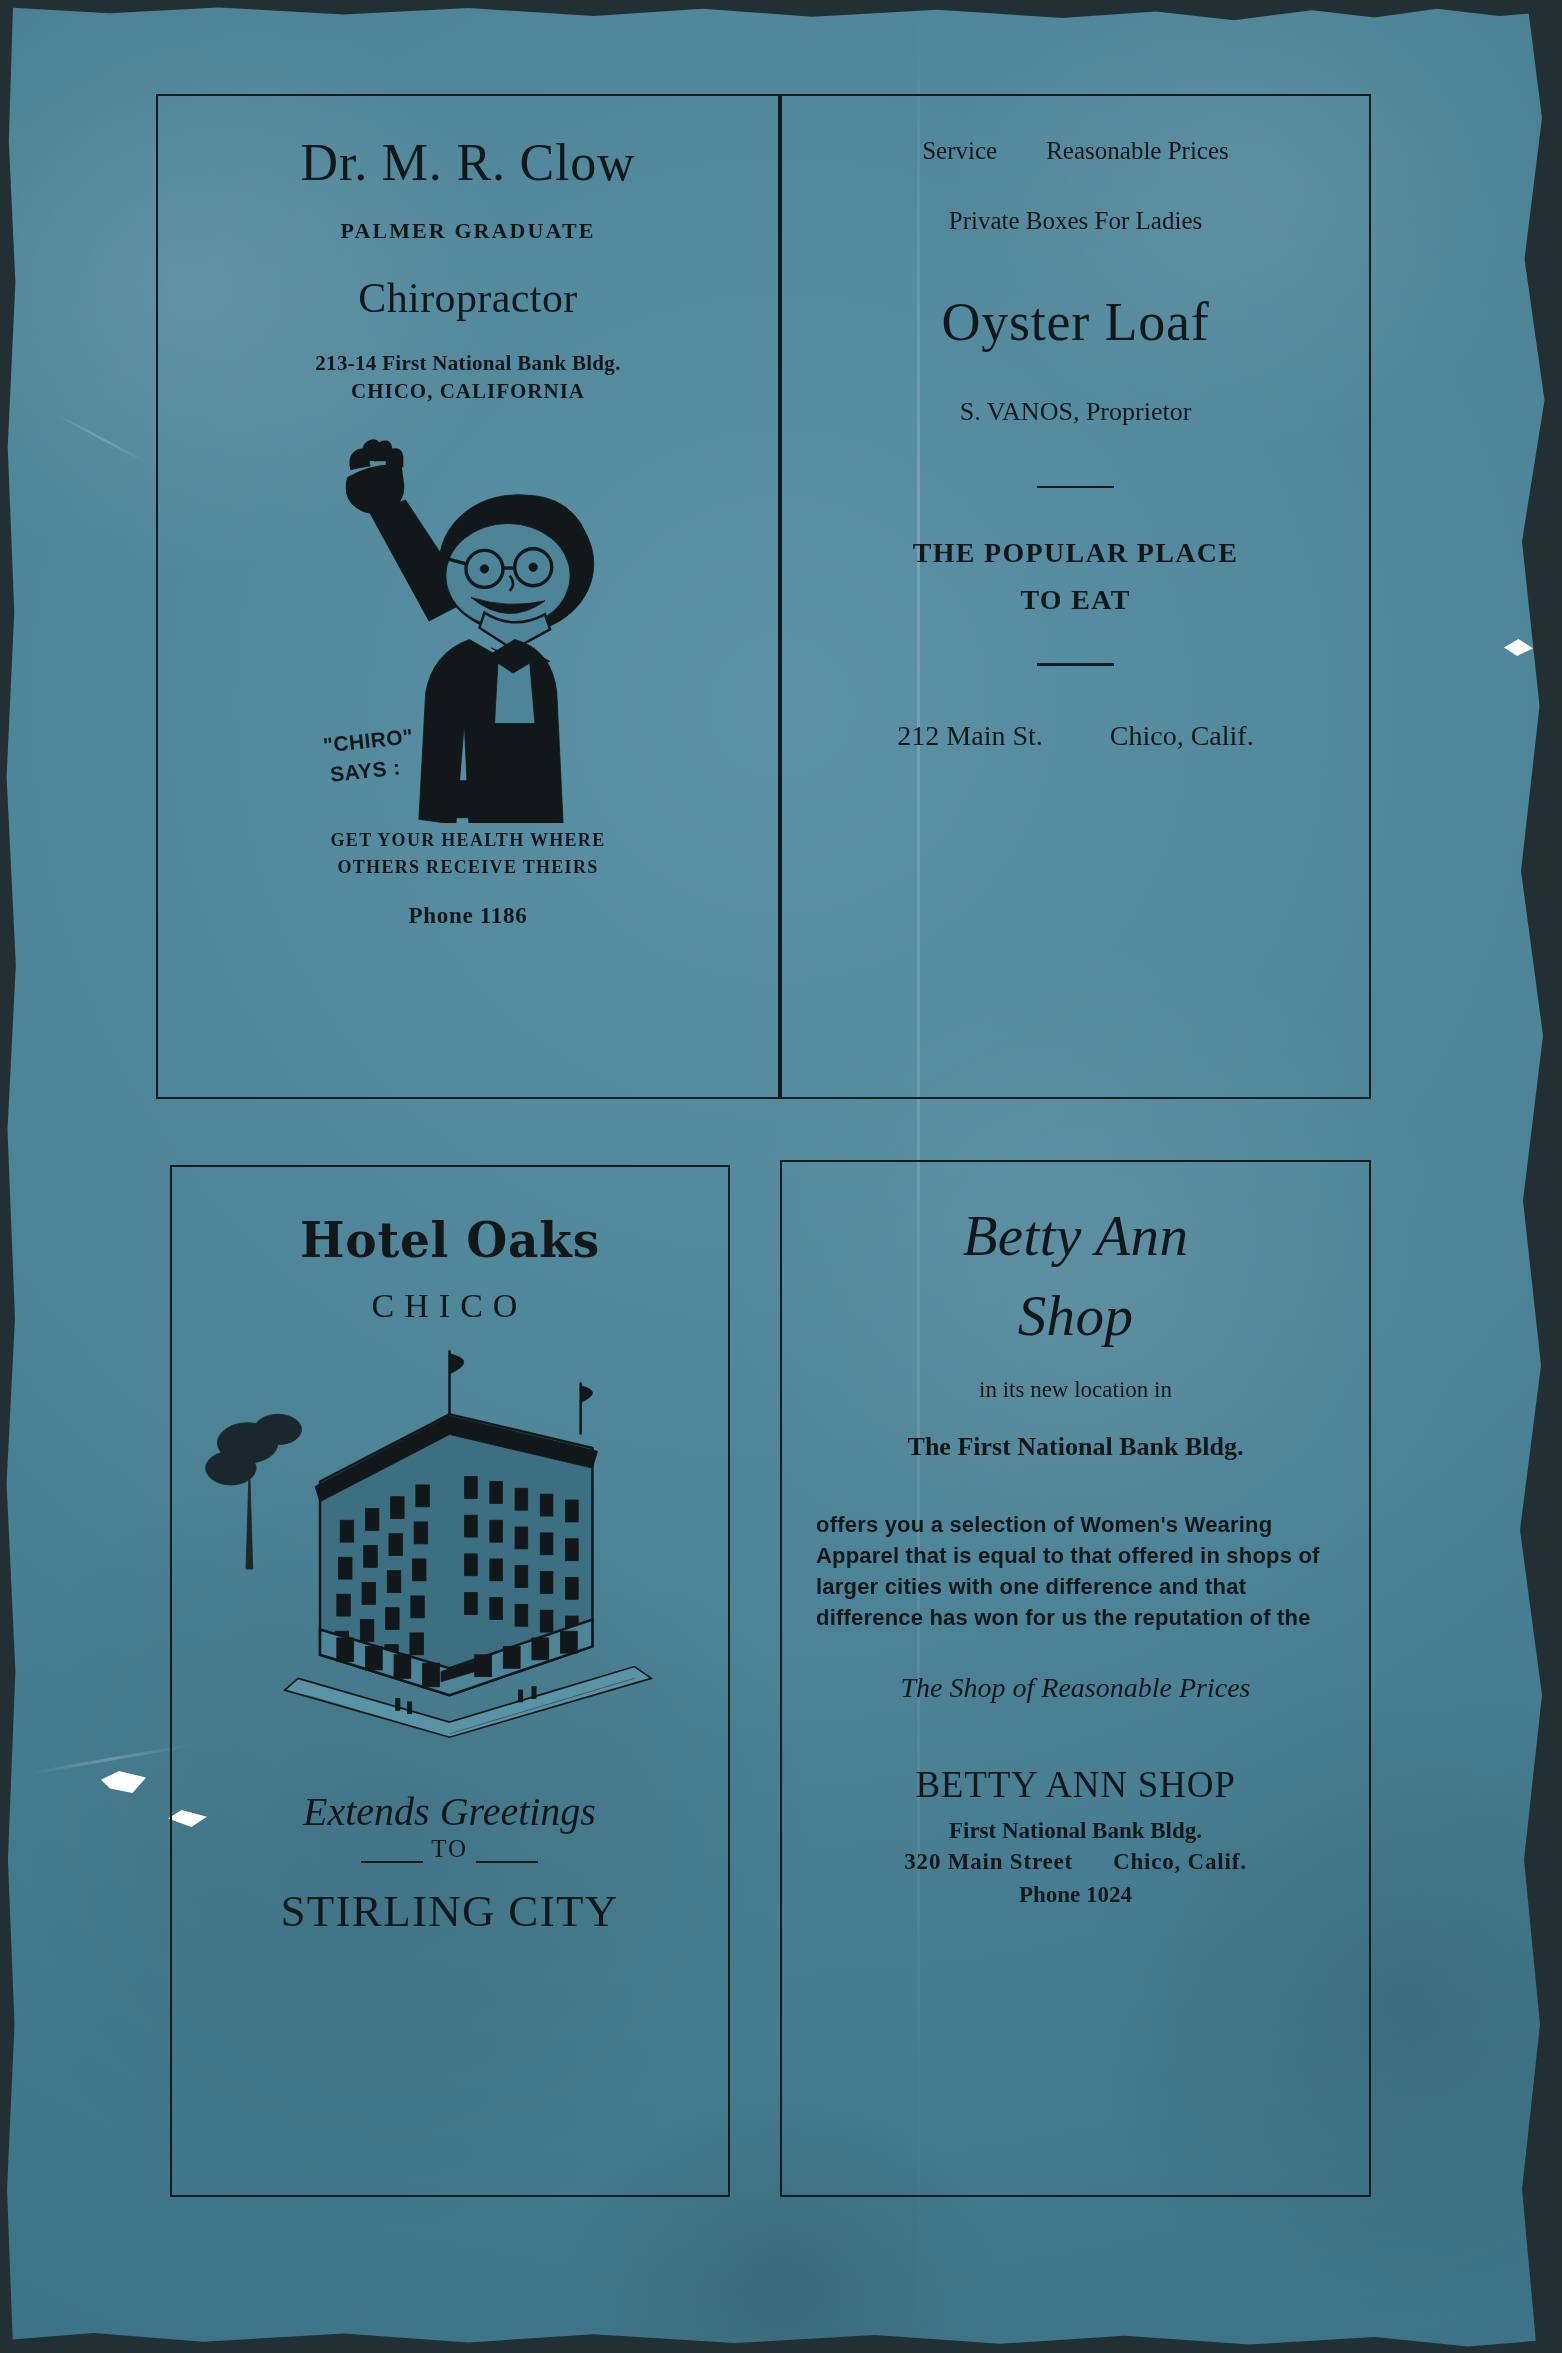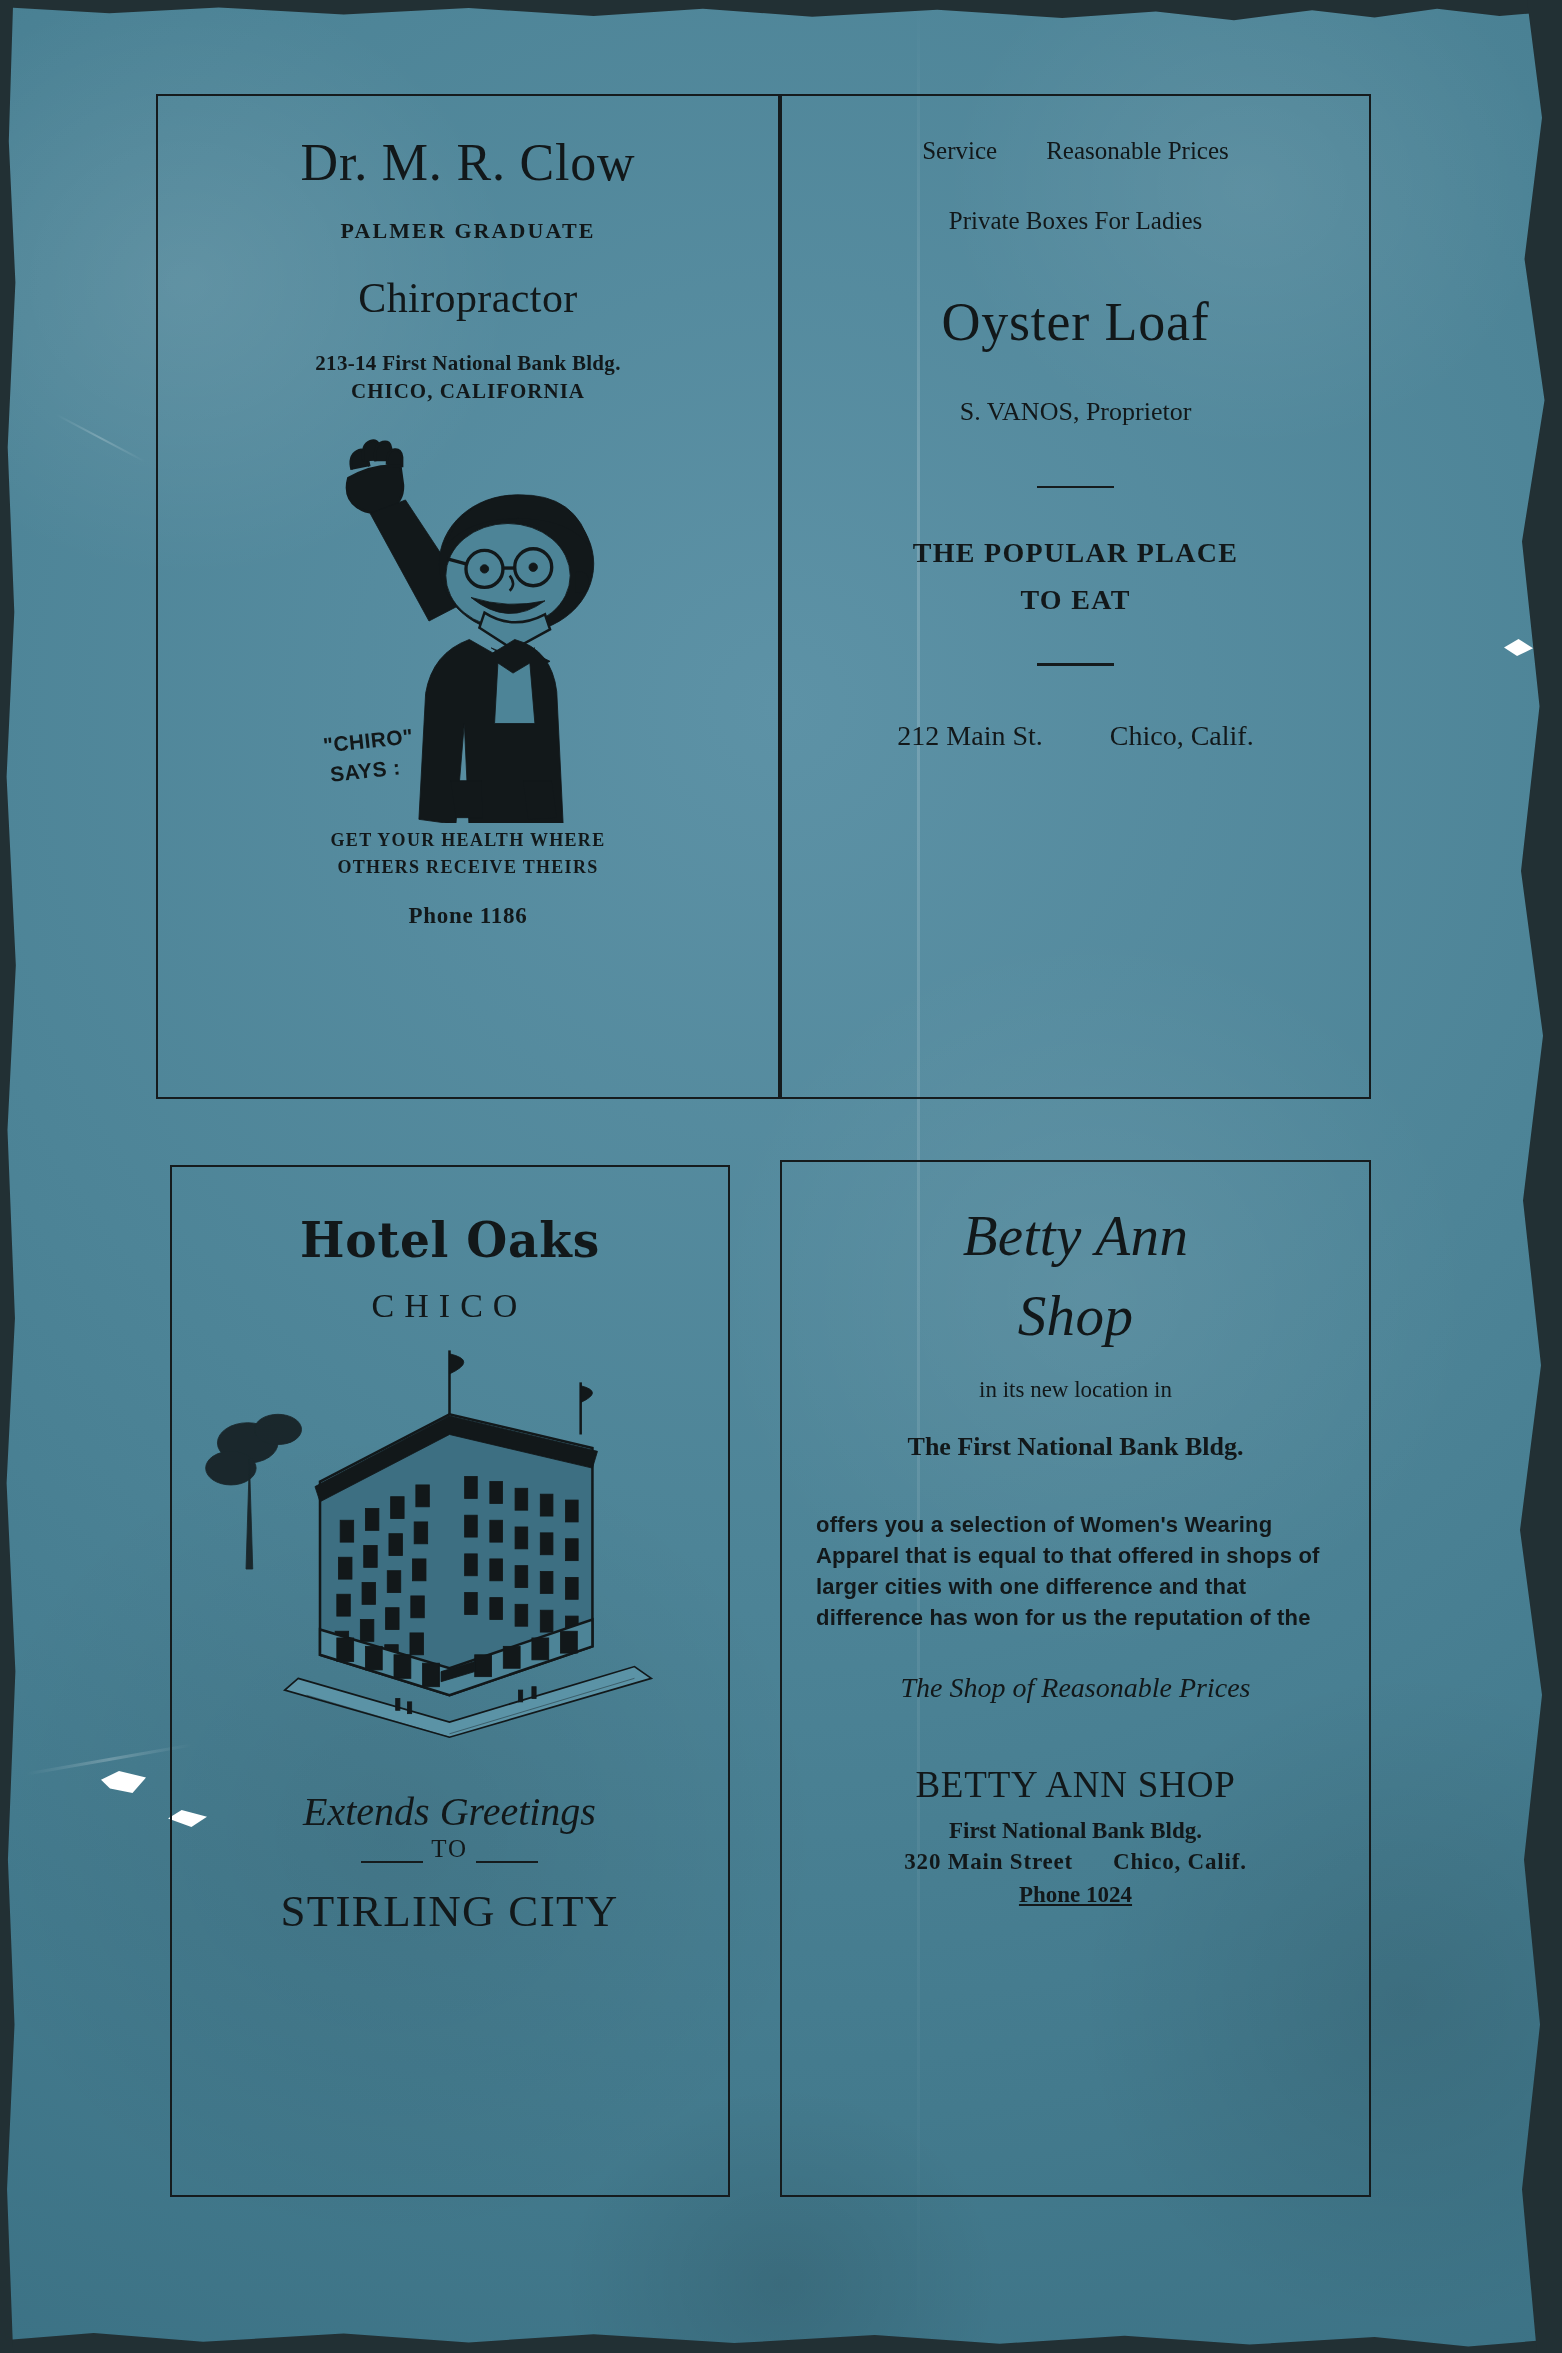--- a/index.html
+++ b/index.html
@@ -296,21 +296,20 @@
     gap: 40px;
     font-size: 23px;
     font-weight: bold;
     margin-top: 5px;
     letter-spacing: 0.8px;
   }
   #betty-phone {
     font-size: 23px;
     font-weight: bold;
     margin-top: 6.7px;
-    text-decoration: underline;
   }
 
   svg { display: block; }
 </style>
 </head>
 <body>
 
 <div id="page">
 
   <div id="paper-texture"></div>

